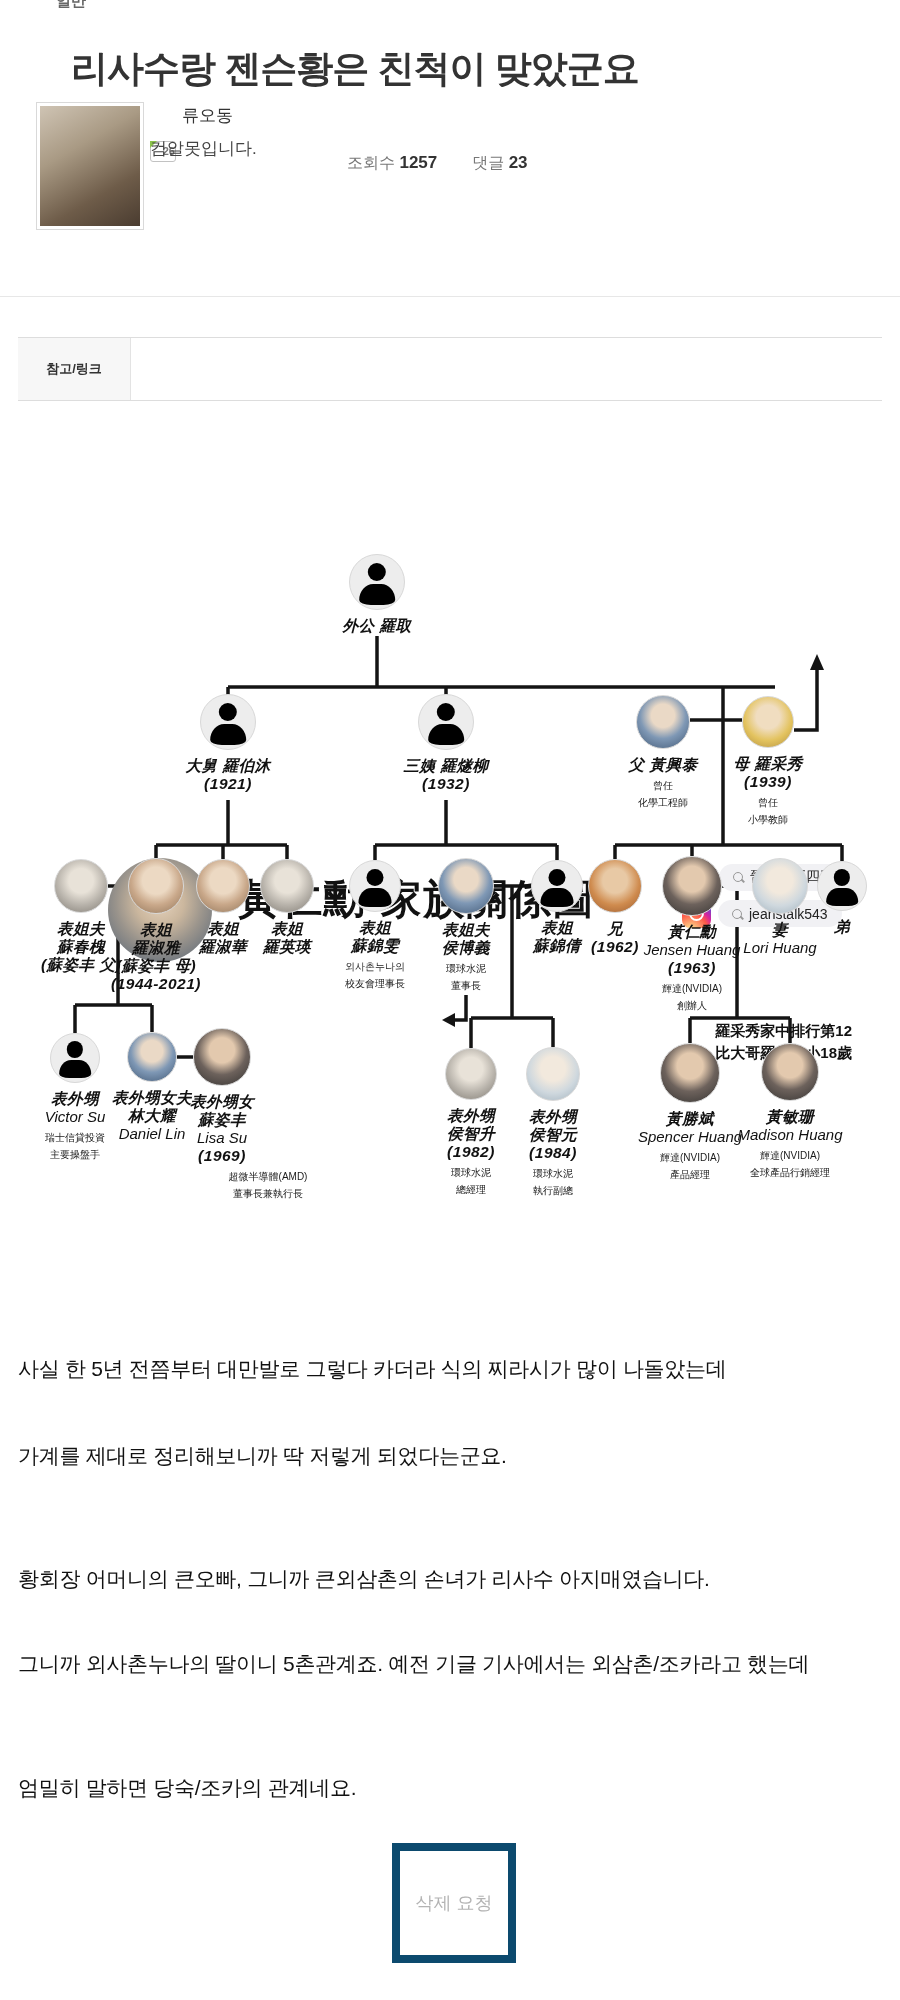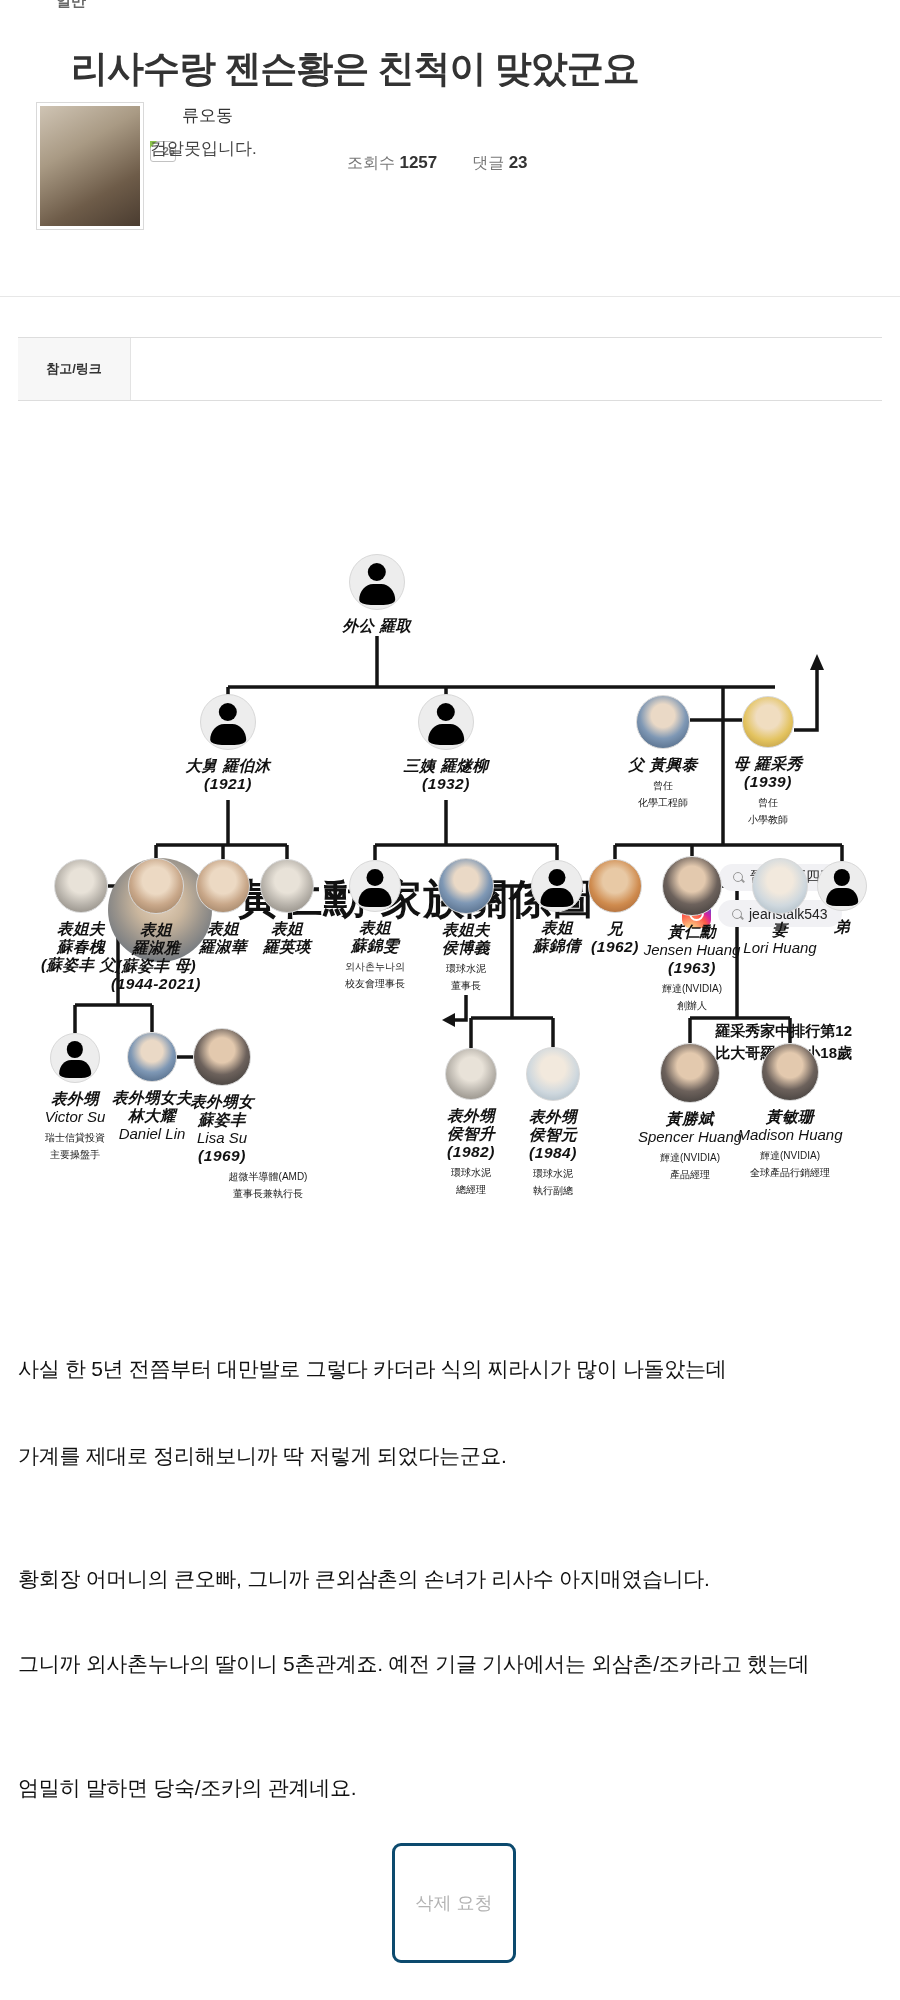--- a/index.html
+++ b/index.html
@@ -73,21 +73,21 @@
   .tlabel .sub span{display:block;font-size:10px;color:#1a1a1a;line-height:16.5px;}
   .tnote{font-size:15px;font-weight:700;color:#111;line-height:22px;}
   .note-side{right:48px;top:610px;text-align:left;}
   .note-mid{left:248px;top:997px;text-align:left;line-height:24px;}
 
   
   .para{left:18px;width:872px;font-size:21px;color:#111;line-height:1.5;letter-spacing:-0.3px;}
   .p1{top:1353px;} .p2{top:1440px;} .p3{top:1563px;} .p4{top:1648px;} .p5{top:1772px;}
 
   
-  .del-btn{left:392px;top:1843px;width:124px;height:120px;border:3px solid #0c4a6e;border-radius:9px;
+  .del-btn{left:392px;top:1843px;width:124px;height:120px;border:8px solid #0c4a6e;border-radius:0;
     background:#fff;color:#b3b3b3;font-size:18px;display:flex;align-items:center;justify-content:center;cursor:pointer;
     font-family:inherit;}
 </style>
 </head>
 <body>
 
 <div class="abs category">일반</div>
 <h1 class="abs post-title" style="margin:16px;">리사수랑 젠슨황은 친척이 맞았군요</h1>
 
 <div class="abs avatar-box">

